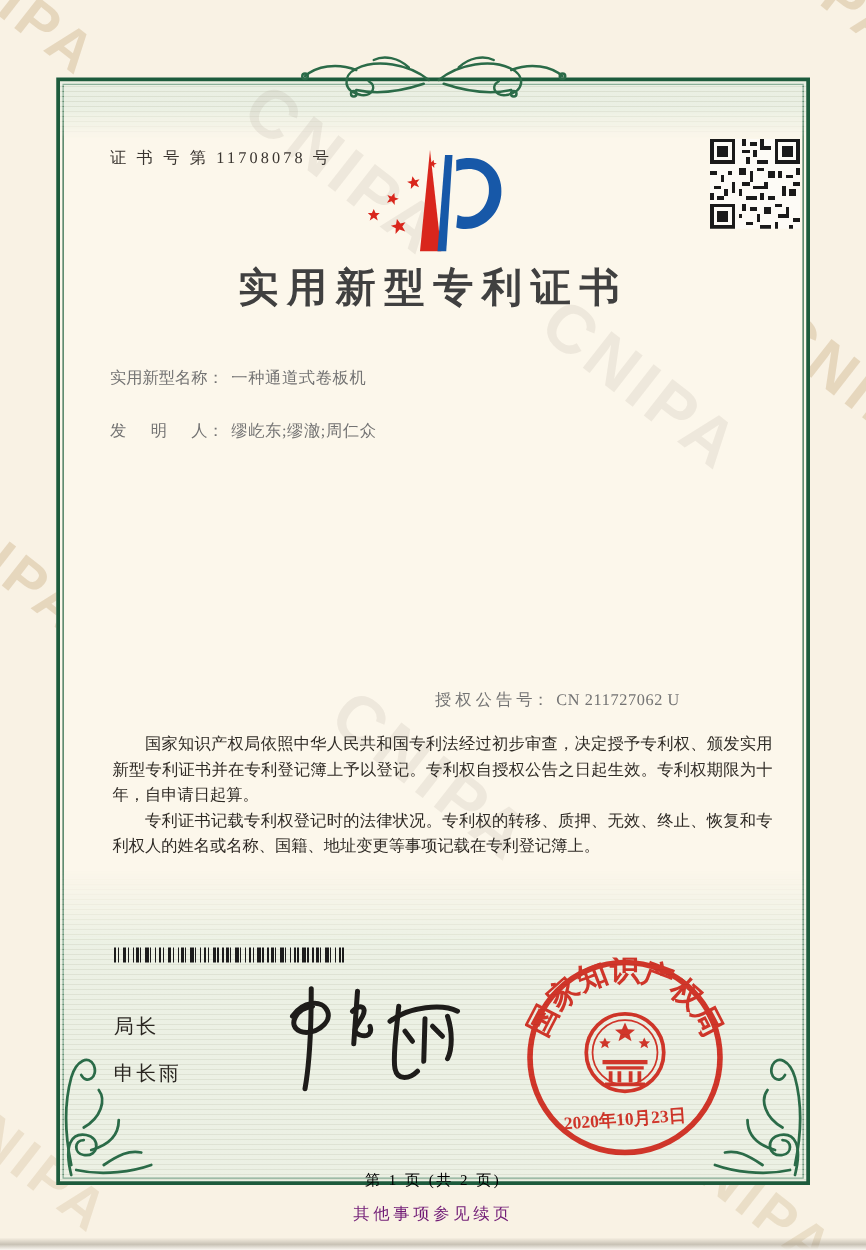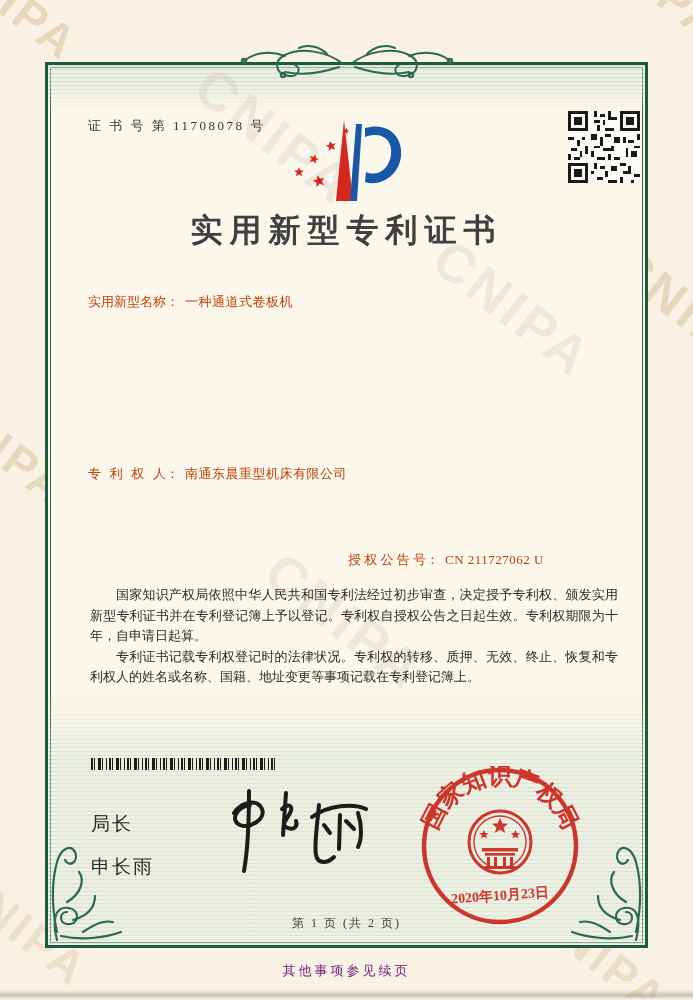--- a/index.html
+++ b/index.html
@@ -29,44 +29,44 @@
   .tint-bottom{ bottom:0; height:250px;
     background:repeating-linear-gradient(180deg, rgba(120,158,132,0.22) 0 1px, rgba(219,234,221,0.5) 1px 4px);
     -webkit-mask-image:linear-gradient(0deg,#000 75%,transparent); mask-image:linear-gradient(0deg,#000 75%,transparent);}
   
   .cert-no{ position:absolute; left:40px; top:52px; font-size:13px; letter-spacing:2.5px; color:#3a3530; }
   .logo{ position:absolute; left:238px; top:50px; }
   .qr{ position:absolute; left:520px; top:46px; }
   .title{ position:absolute; left:0; right:0; top:144px; text-align:center;
           font-size:32px; font-weight:bold; letter-spacing:7px; color:#404040; }
   
-  .row{ position:absolute; left:40px; right:36px; font-size:13px; color:#c2410c; }
+  .row{ position:absolute; left:40px; right:36px; font-size:13px; color:#737373; }
   .flabel{ display:inline-block; width:78px; text-align:justify; text-align-last:justify; vertical-align:top; }
   .colon{ margin-right:6px; }
   .fval{ letter-spacing:0.5px; }
   .grant-group{ display:inline-block; }
   .grant-second{ position:absolute; left:260px; top:0; }
   
   .paras{ position:absolute; left:42px; top:520px; width:528px; font-size:13px;
           line-height:20.5px; text-align:justify; color:#2e2a25; }
   .paras p{ text-indent:2em; }
   
   .barcode{ position:absolute; left:43px; top:693px; width:186px; height:12px;
     background:repeating-linear-gradient(90deg,
       #1c1c1c 0 2px, transparent 2px 3px,
       #1c1c1c 3px 4px, transparent 4px 7px,
       #1c1c1c 7px 10px, transparent 10px 11px,
       #1c1c1c 11px 12px, transparent 12px 15px,
       #1c1c1c 15px 16px, transparent 16px 18px); }
-  .director{ position:absolute; left:43px; top:746px; font-size:19px; letter-spacing:2px; color:#2b2archive; color:#2b2722; }
+  .director{ position:absolute; left:43px; top:746px; font-size:16px; letter-spacing:2px; color:#2b2archive; color:#2b2722; }
   .director div+div{ margin-top:17px;text-align:center; }
   .signature{ position:absolute; left:168px; top:718px; }
   .seal{ position:absolute; left:372px; top:701px; opacity:0.93; mix-blend-mode:multiply; }
-  .page-num{ position:absolute; left:0; right:0; top:850px; text-align:center; font-size:12px;
-             letter-spacing:2px; color:#404040;font-family:Liberation Serif, serif; }
+  .page-num{ position:absolute; left:0; right:0; top:871px; text-align:center; font-size:12px;
+             letter-spacing:2px; color:#000000;font-family:Liberation Serif, serif; }
   .note{ position:absolute; left:0; right:0; top:962px; text-align:center; font-size:13px;
          letter-spacing:3px; color:#701a75; }
   .page-edge{ position:absolute; left:0; right:0; bottom:0; height:10px;
     background:linear-gradient(180deg, rgba(110,104,94,0) 0%, rgba(110,104,94,0.35) 55%, #fbf8f2 100%); }
   
   .orn-top{ position:absolute; left:50%; top:-24px; transform:translateX(-50%); }
   .fl-bl{ position:absolute; left:1px; bottom:1px; }
   .fl-br{ position:absolute; right:1px; bottom:1px; transform:scaleX(-1); }
   svg{ display:block; }
 </style>
@@ -211,22 +211,22 @@
         <rect x="24" y="8" width="1" height="2"></rect>
           <rect x="8" y="21" width="1" height="1"></rect>
       </g>
     </svg>
 
     <h1 class="title">实用新型专利证书</h1>
 
     <div class="row" style="top:228px">
       <span class="flabel">实用新型名称</span><span class="colon">：</span><span class="fval">一种通道式卷板机</span>
     </div>
-    <div class="row" style="top:400px">
-      <span class="flabel">专利权人</span><span class="colon">：</span><span class="fval">南通东晨重型机床有限公司</span>
+    <div class="row" style="top:271px">
+      <span class="flabel">发明人</span><span class="colon">：</span><span class="fval">缪屹东;缪澈;周仁众</span>
     </div>
     <div class="row" style="top:486px">
       <span class="grant-group grant-second">
         <span class="flabel">授权公告号</span><span class="colon">：</span><span class="fval">CN 211727062 U</span>
       </span>
     </div>
 
     <div class="paras">
       <p>国家知识产权局依照中华人民共和国专利法经过初步审查，决定授予专利权、颁发实用新型专利证书并在专利登记簿上予以登记。专利权自授权公告之日起生效。专利权期限为十年，自申请日起算。</p>
       <p>专利证书记载专利权登记时的法律状况。专利权的转移、质押、无效、终止、恢复和专利权人的姓名或名称、国籍、地址变更等事项记载在专利登记簿上。</p>

